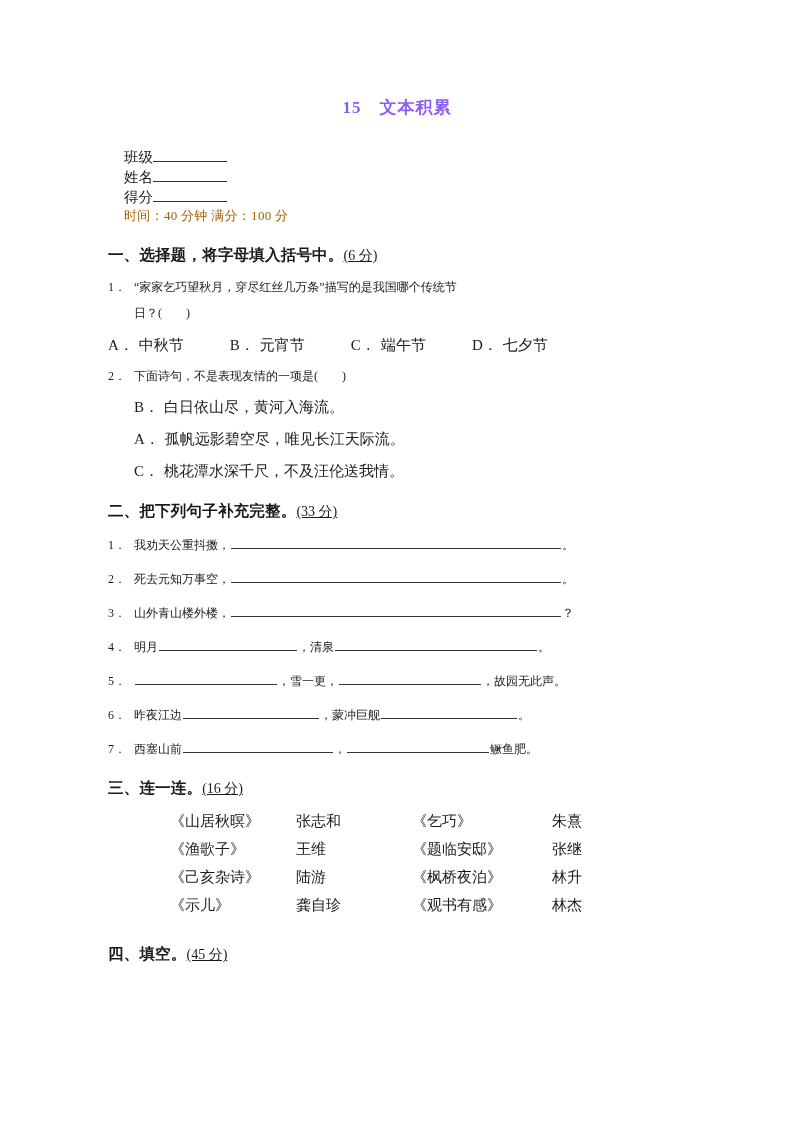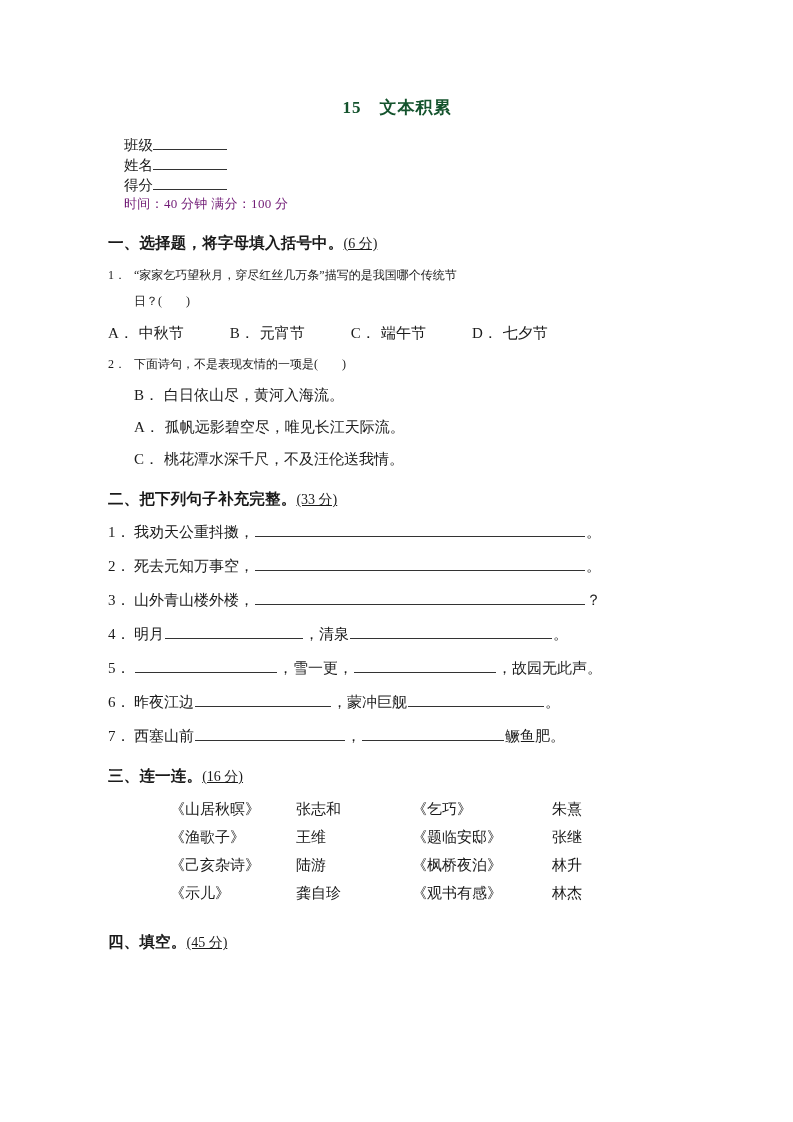--- a/index.html
+++ b/index.html
@@ -22,22 +22,22 @@
     top: 96px;
     width: 578px;
   }
 
   
   .doc-title {
     text-align: center;
     font-size: 17px;
     font-weight: bold;
     letter-spacing: 1px;
-    margin: 0 0 16px 0;
-    color: #14532d;
+    margin: 0 0 28px 0;
+    color: #8b5cf6;
   }
 
   
   .info-row {
     display: flex;
     align-items: baseline;
     font-size: 14.5px;
     margin-bottom: 19px;
     white-space: nowrap;
     flex-direction: column;
@@ -48,21 +48,21 @@
     margin-right: 14px;
   }
   .info-label { font-size: 14.5px; }
   .blank-line {
     display: inline-block;
     border-bottom: 1px solid #333;
     height: 14px;
   }
   .info-blank { width: 74px; }
   .exam-meta {
-    color: #701a75;
+    color: #a16207;
     font-size: 13px;
     margin-left: 16px;
     letter-spacing: 0.3px;
   }
 
   
   .section-head {
     font-size: 15.5px;
     font-weight: bold;
     margin: 20px 0 13px 0;
@@ -104,21 +104,21 @@
   .choices.inline-row .choice { margin-right: 46px; }
   .choice-stack { margin-left: 26px; }
   .choice-stack .choice {
     font-size: 15px;
     margin-bottom: 13px;
   }
   .choice-key { margin-right: 5px; }
 
   
   .fill {
-    font-size: 15px;
+    font-size: 12px;
     margin-bottom: 15px;
     white-space: nowrap;
   }
   .fill .blank-line {
     border-bottom: 1px solid #333;
     height: 13px;
     vertical-align: baseline;
     margin: 0 1px;
   }
 

